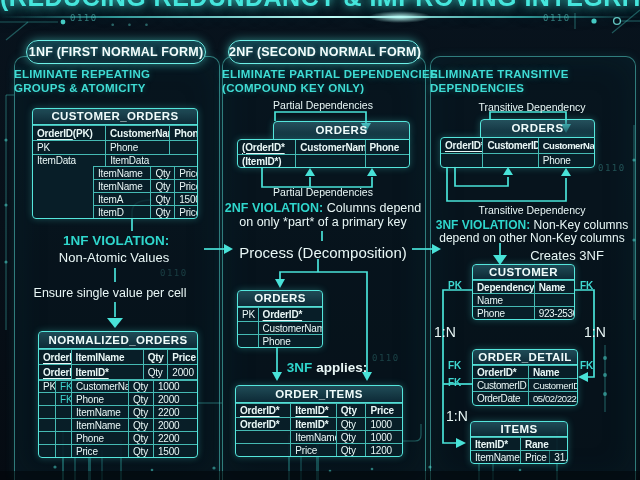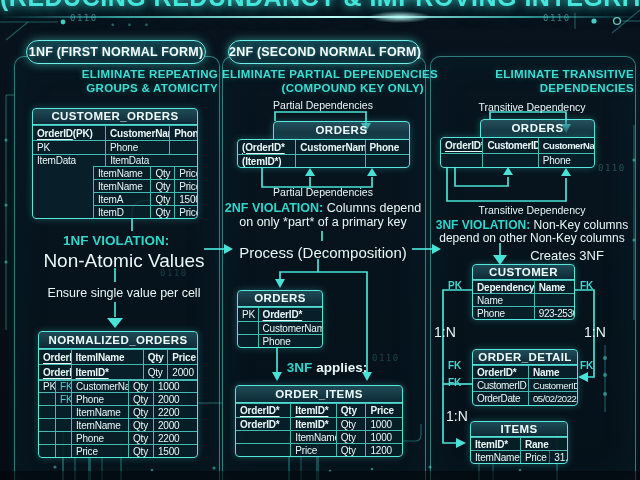--- a/index.html
+++ b/index.html
@@ -16,21 +16,21 @@
     background:radial-gradient(ellipse at center,rgba(190,255,250,.95),rgba(70,220,215,0) 70%);}
   
   .panel{position:absolute;top:56px;height:424px;border:1.6px solid rgba(90,230,220,.5);
     border-bottom:none;border-radius:10px 10px 0 0;background:rgba(8,24,33,.55);
     box-shadow:0 0 10px rgba(40,170,165,.15), inset 0 0 34px rgba(18,70,85,.18);}
   .pill{position:absolute;top:40px;height:22px;line-height:22px;border-radius:12px;
     border:1.6px solid #6df0e7;background:linear-gradient(180deg,#103947,#0a222d);
     box-shadow:0 0 10px rgba(80,240,230,.5), inset 0 0 8px rgba(60,200,195,.25);
     color:#f3fdfc;font-size:12.5px;font-weight:bold;text-align:center;white-space:nowrap;
     letter-spacing:.2px;z-index:6;text-shadow:0 0 4px rgba(120,255,245,.4);}
-  .sub{position:absolute;font-size:11.5px;font-weight:bold;color:#3fdcd4;text-align:right;
+  .sub{position:absolute;font-size:11.5px;font-weight:bold;color:#3fdcd4;text-align:left;
     letter-spacing:.3px;white-space:nowrap;z-index:5;text-shadow:0 0 6px rgba(40,200,190,.35);}
   
   .tbl{position:absolute;border:1.4px solid #55e6dc;border-radius:4px;
     background:rgba(9,31,41,.93);box-shadow:0 0 7px rgba(70,230,220,.3);overflow:hidden;z-index:5;box-sizing:border-box;}
   .ttl{font-weight:bold;color:#f0fcfb;text-align:center;font-size:11.5px;letter-spacing:.4px;
     background:linear-gradient(180deg,rgba(80,170,185,.32),rgba(25,75,92,.28));
     border-bottom:1.2px solid rgba(85,230,220,.95);white-space:nowrap;}
   .hbar{position:absolute;border:1.4px solid #55e6dc;border-radius:4px 4px 0 0;z-index:5;box-sizing:border-box;
     background:linear-gradient(180deg,rgba(80,170,185,.4),rgba(14,45,58,.95));
     font-weight:bold;color:#f0fcfb;text-align:center;font-size:11.5px;letter-spacing:.5px;white-space:nowrap;
@@ -219,22 +219,22 @@
       </div>
       <div class="row" style="height:13px">
         <div class="cell" style="width:57px">ItemD</div>
         <div class="cell" style="width:24px">Qty</div>
         <div class="cell" style="width:25px">Price</div>
       </div>
     </div>
   </div>
 
   <div class="txt" style="left:14px;top:233px;width:204px;font-size:13.5px"><span class="vlabel">1NF VIOLATION:</span></div>
-  <div class="txt" style="left:24px;top:250px;width:200px;font-size:19px">Non-Atomic Values</div>
-  <div class="txt" style="left:14px;top:286px;width:220px;font-size:12.5px">Ensure single value per cell</div>
+  <div class="txt" style="left:14px;top:250px;width:200px;font-size:13px">Non-Atomic Values</div>
+  <div class="txt" style="left:0;top:286px;width:220px;font-size:12.5px">Ensure single value per cell</div>
 
   <div class="tbl tblhasttl" style="left:38px;top:331px;width:160px">
     <div class="ttl" style="height:16px;line-height:16px">NORMALIZED_ORDERS</div>
     <div class="row" style="height:15px">
       <div class="cell b u" style="width:32px">OrderID*</div>
       <div class="cell b" style="width:73px">ItemIName</div>
       <div class="cell b" style="width:25px">Qty</div>
       <div class="cell b" style="width:30px">Price</div>
     </div>
     <div class="row" style="height:15px">

